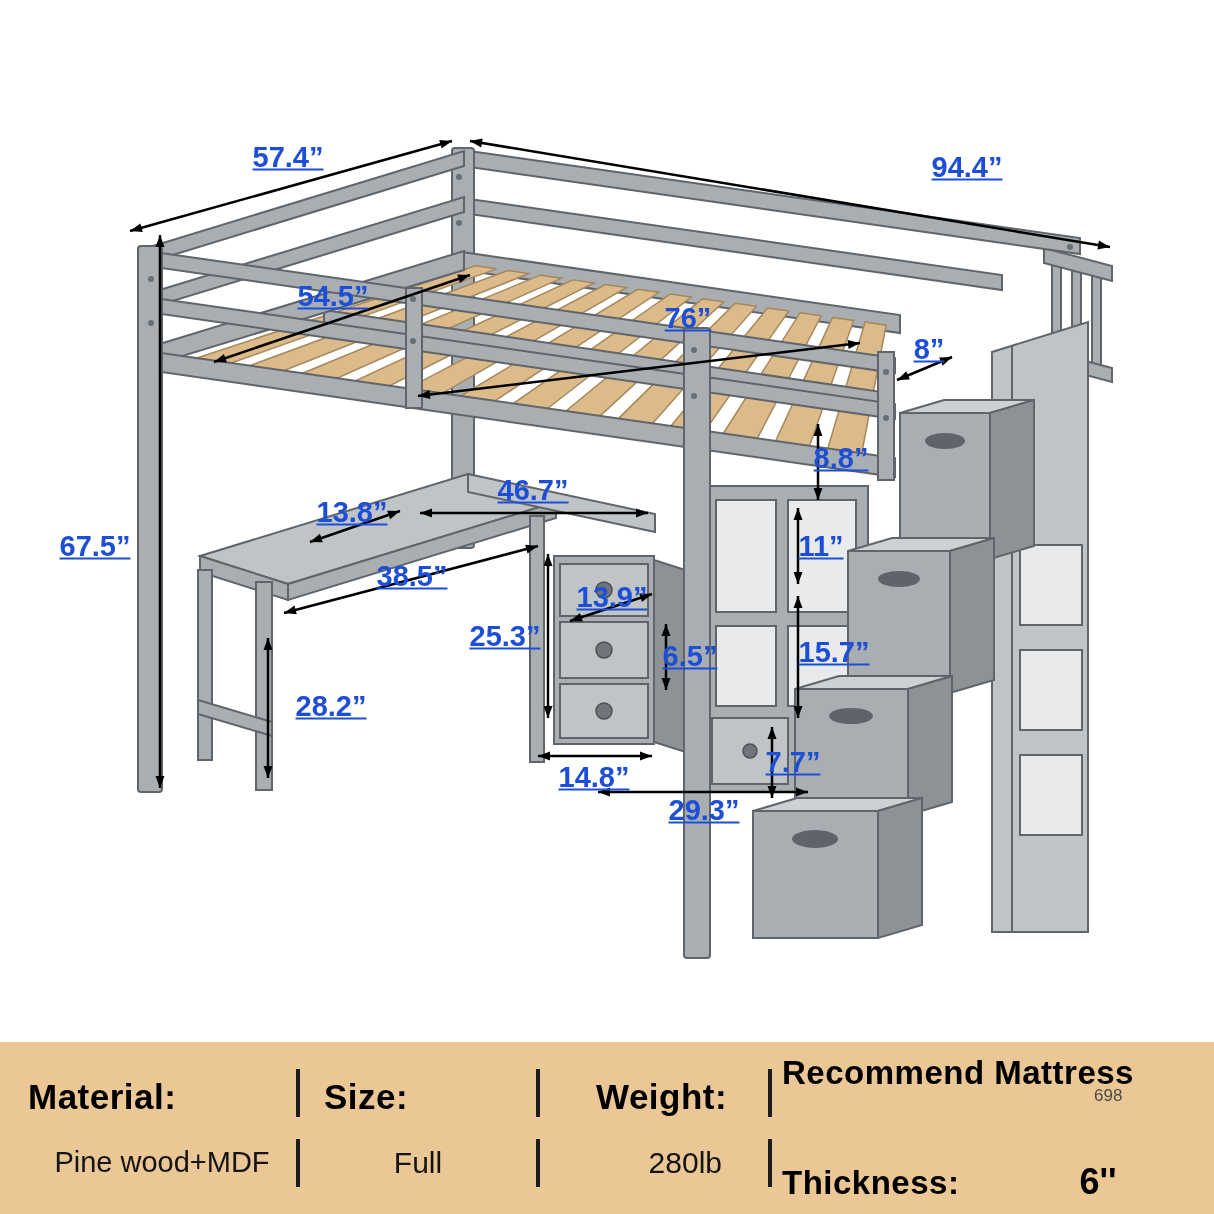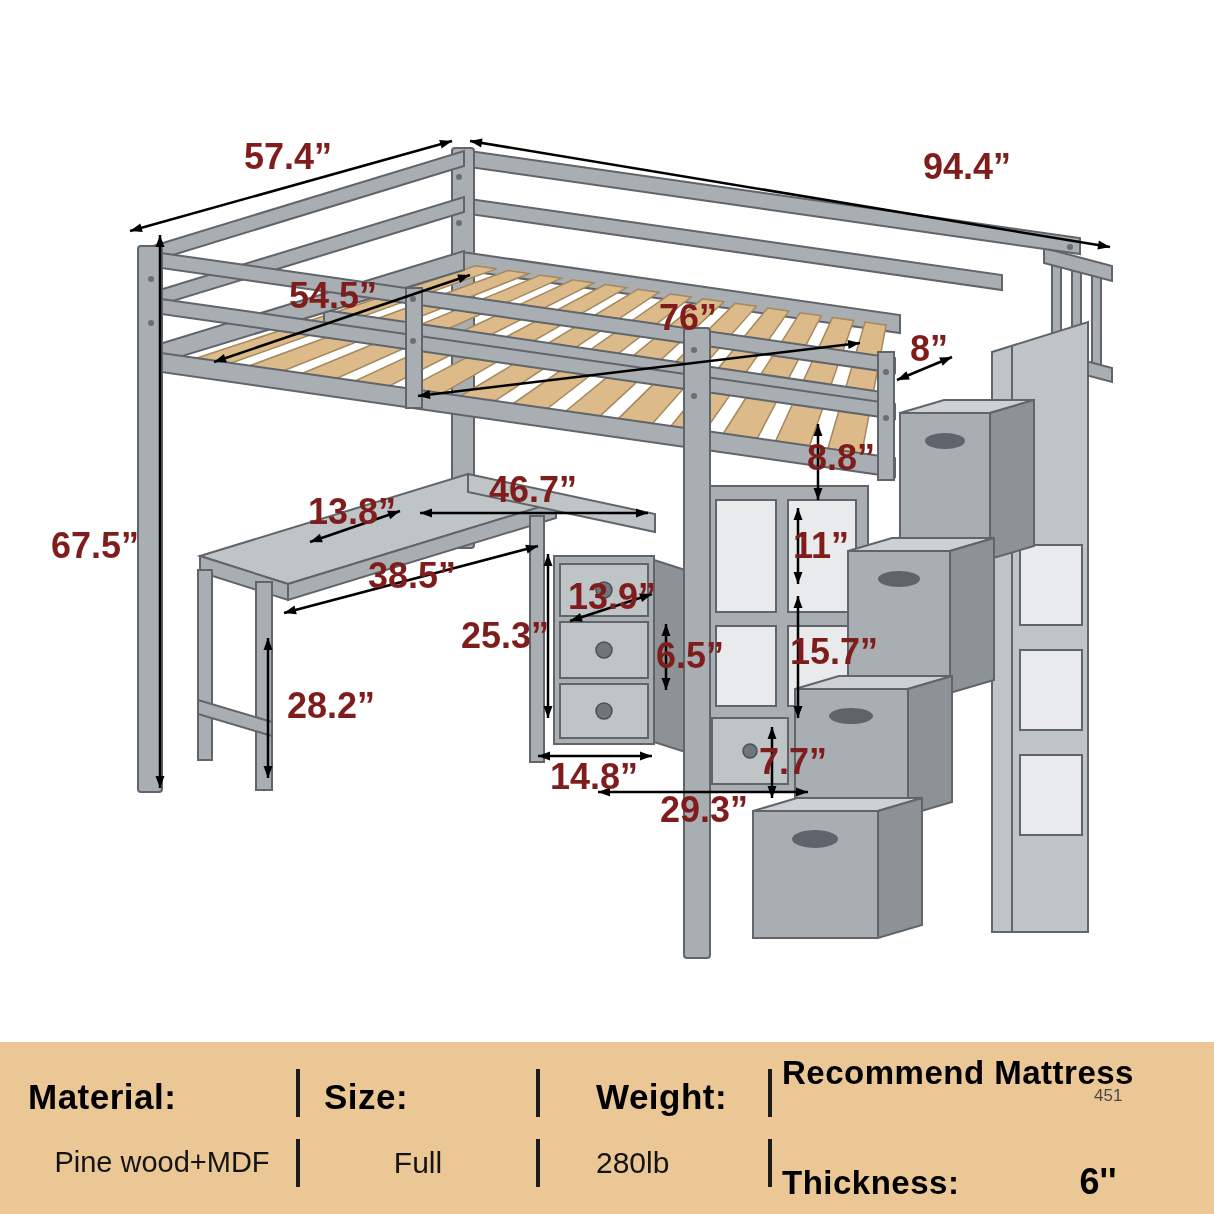--- a/index.html
+++ b/index.html
@@ -26,40 +26,41 @@
   .bolt        { fill:#667077; }
   .dimline     { stroke:#000000; stroke-width:2.5; }
   .arrowhead   { fill:#000000; }
 
   
   .dim-layer { position:absolute; inset:0; pointer-events:none; }
   .dim {
     position:absolute;
     transform:translate(-50%,-50%);
     font-weight:bold;
-    font-size:36px;
-    color:#7f1d1d;
+    font-size:29px;
+    color:#1d4ed8;
     white-space:nowrap;
+    text-decoration:underline;
   }
 
   
   .specs-bar {
     position:absolute; left:0; top:1042px; width:1214px; height:172px;
     background:#EAC794;
     display:flex; align-items:stretch;
   }
   .spec-col { display:flex; flex-direction:column; justify-content:center; gap:29px; }
   .spec-label { font-weight:bold; font-size:35px; color:#000; letter-spacing:0.5px; }
   .spec-value { font-size:30px; color:#141414;text-align:center; }
   .col-material { width:296px; padding-left:28px; }
   .col-material .spec-value { font-size:29px; }
   .col-size   { width:236px; padding-left:24px; }
   .col-size .spec-value { text-align:center; padding-right:24px; }
   .col-weight { width:228px; padding-left:56px; }
-  .col-weight .spec-value { text-align:left; padding-right:46px; }
+  .col-weight .spec-value { text-align:right; padding-right:46px; }
   .col-mattress { flex:1; padding-left:10px; position:relative; }
   .col-mattress .spec-label { font-size:33px; }
   .spec-line2 { display:flex; align-items:baseline;margin-top:40px; }
   .mattress-value { margin-left:120px; font-size:36px; font-weight:bold; color:#000; }
   .spec-divider {
     width:4px; height:118px; align-self:center;
     background:repeating-linear-gradient(to bottom, #1c1c1c 0 48px, transparent 48px 70px);
   }
   .watermark {
     position:absolute; left:322px; top:44px;
@@ -300,16 +301,16 @@
       <div class="spec-label">Weight:</div>
       <div class="spec-value">280lb</div>
     </div>
     <div class="spec-divider"></div>
     <div class="spec-col col-mattress">
       <div class="spec-label">Recommend Mattress</div>
       <div class="spec-line2">
         <span class="spec-label">Thickness:</span>
         <span class="mattress-value">6''</span>
       </div>
-      <span class="watermark">451</span>
+      <span class="watermark">698</span>
     </div>
   </div>
 </div>
 
 </body></html>

